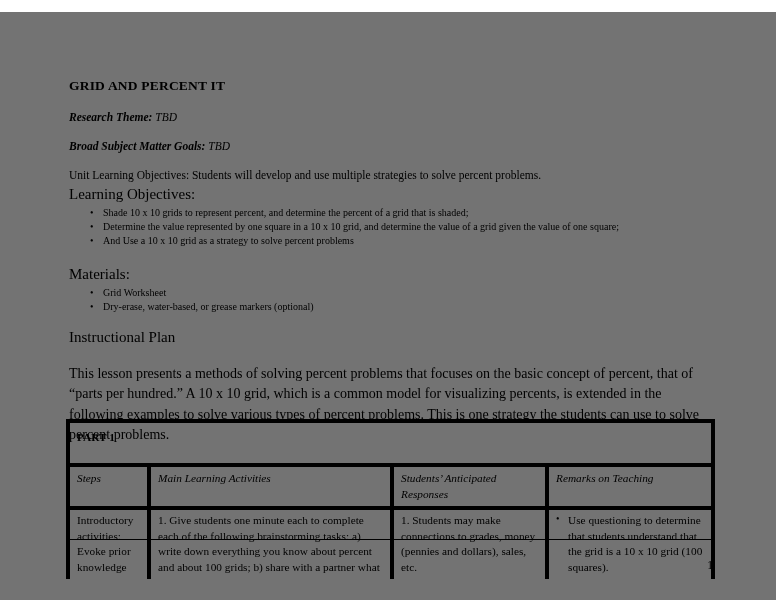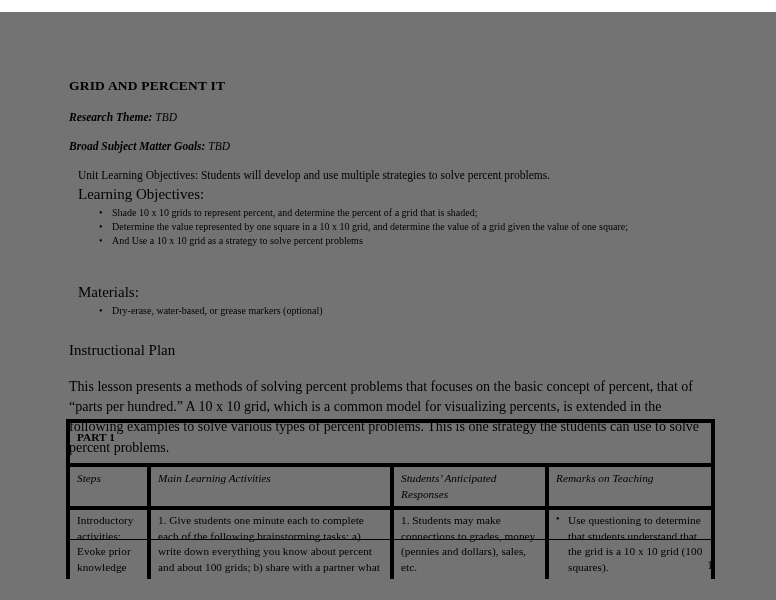--- a/index.html
+++ b/index.html
@@ -39,21 +39,21 @@
     font-size: 11.5px;
     line-height: 1.3;
     margin: 0 0 14px 0;
     font-style: italic;
   }
   .meta-line .lbl,
   .para-lead .lbl {
     font-weight: bold;
   }
   .section-block {
-    margin: 9px;
+    margin: 0;
   }
   .tight-line {
     font-size: 11.5px;
     line-height: 1.38;
     margin: 0;
   }
   .bold-line {
     font-size: 15px;
     line-height: 1.38;
     margin: 0;
@@ -183,20 +183,21 @@
         <li>Determine the value represented by one square in a 10 x 10 grid, and determine the value of a grid given the value of one square;</li>
         <li>And Use a 10 x 10 grid as a strategy to solve percent problems</li>
       </ul>
     </div>
 
     <div class="gap-lg"></div>
 
     <div class="section-block">
       <p class="bold-line">Materials:</p>
       <ul class="bullets">
+        <li>Grid Worksheet</li>
         <li>Dry-erase, water-based, or grease markers (optional)</li>
       </ul>
     </div>
 
     <div class="gap-md"></div>
 
     <p class="bold-line">Instructional Plan</p>
 
     <div class="gap-lg"></div>
 

